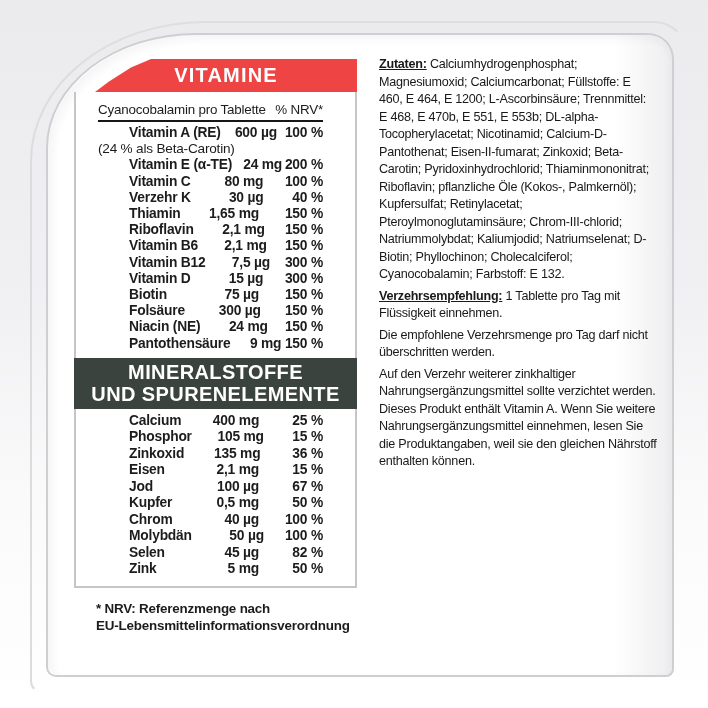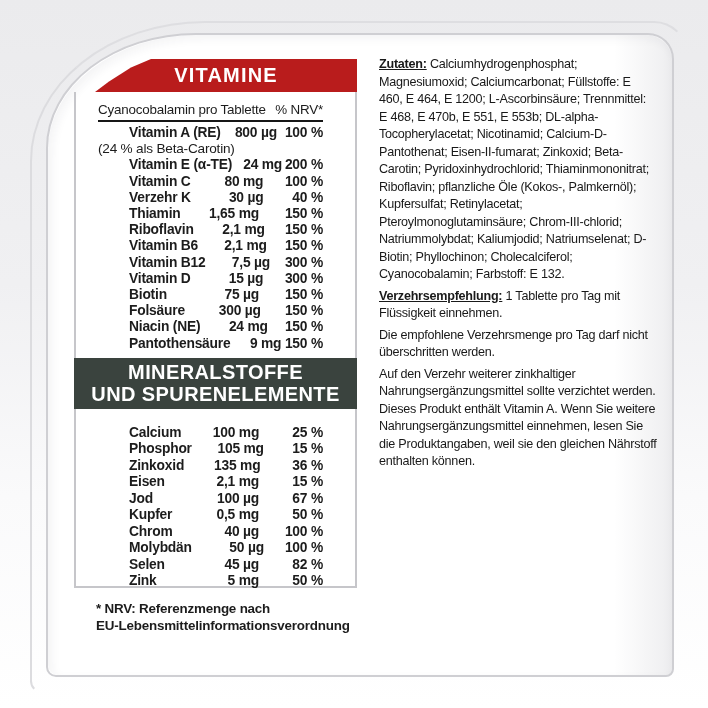--- a/index.html
+++ b/index.html
@@ -32,21 +32,21 @@
     pointer-events:none;
   }
   .right-shade{
     position:absolute;top:0;right:0;bottom:0;width:58px;
     background:linear-gradient(to right,rgba(110,110,125,0) 0%,rgba(110,110,125,0.10) 85%,rgba(110,110,125,0.14) 100%);
     border-radius:0 24px 6px 0;pointer-events:none;
   }
   
   .vit-bar{
     position:absolute;left:47px;top:24px;width:262px;height:33px;
-    background:#b91c1c;color:#fff;
+    background:#ef4444;color:#fff;
     display:flex;align-items:center;justify-content:center;
     font-size:20px;font-weight:700;letter-spacing:1.2px;
     clip-path:polygon(56px 0%,100% 0%,100% 100%,0% 100%,14px 68%,36px 26%);
   }
   .table-area{
     position:absolute;left:26px;top:57px;width:283px;height:496px;
     border:2px solid #c6c6ca;border-top:none;box-sizing:border-box;
     padding:0 32px 0 22px;
   }
   .thead{
@@ -57,21 +57,21 @@
   .rule{border-bottom:2.5px solid #161616;margin-top:3px;margin-bottom:3px;}
   .row{display:flex;font-size:13.8px;font-weight:700;line-height:16.2px;letter-spacing:-0.2px;}
   .row .n{flex:1;text-align:left;white-space:nowrap;margin-left:31px;}
   .row .a{width:78px;text-align:right;white-space:nowrap;}
   .row .p{width:64px;text-align:right;white-space:nowrap;}
   .minrows .row{line-height:16.5px;}
   .note{font-size:13.6px;font-weight:400;line-height:16.2px;letter-spacing:-0.2px;}
   .min-bar{
     background:#3a433e;color:#fff;text-align:center;
     font-size:20px;font-weight:700;line-height:22px;letter-spacing:0.4px;
-    margin:6px -34px 16px -24px;padding:3px 0 4px;
+    margin:6px -34px 4px -24px;padding:3px 0 4px;
   }
   .footnote{
     position:absolute;left:48px;top:565px;
     font-size:13.4px;font-weight:700;line-height:17px;letter-spacing:-0.2px;
   }
   .right-col{
     position:absolute;left:331px;top:21px;width:278px;
     font-size:12.6px;line-height:17.5px;letter-spacing:-0.25px;
     font-stretch:condensed;color:#191919;
   }
@@ -94,21 +94,21 @@
     <div class="table-area">
       <div class="thead">
         <span>Cyanocobalamin pro Tablette</span>
         <span>% NRV*</span>
       </div>
       <div class="rule"></div>
 
       <div class="vitrows">
         <div class="row">
           <span class="n">Vitamin A (RE)</span>
-          <span class="a">800 µg</span>
+          <span class="a">600 µg</span>
           <span class="p">100 %</span>
         </div>
         <div class="note">(24 % als Beta-Carotin)</div>
         <div class="row">
           <span class="n">Vitamin E (α-TE)</span>
           <span class="a">24 mg</span>
           <span class="p">200 %</span>
         </div>
         <div class="row">
           <span class="n">Vitamin C</span>
@@ -168,21 +168,21 @@
       </div>
 
       <div class="min-bar">
         <div>MINERALSTOFFE</div>
         <div>UND SPURENELEMENTE</div>
       </div>
 
       <div class="minrows">
         <div class="row">
           <span class="n">Calcium</span>
-          <span class="a">100 mg</span>
+          <span class="a">400 mg</span>
           <span class="p">25 %</span>
         </div>
         <div class="row">
           <span class="n">Phosphor</span>
           <span class="a">105 mg</span>
           <span class="p">15 %</span>
         </div>
         <div class="row">
           <span class="n">Zinkoxid</span>
           <span class="a">135 mg</span>

